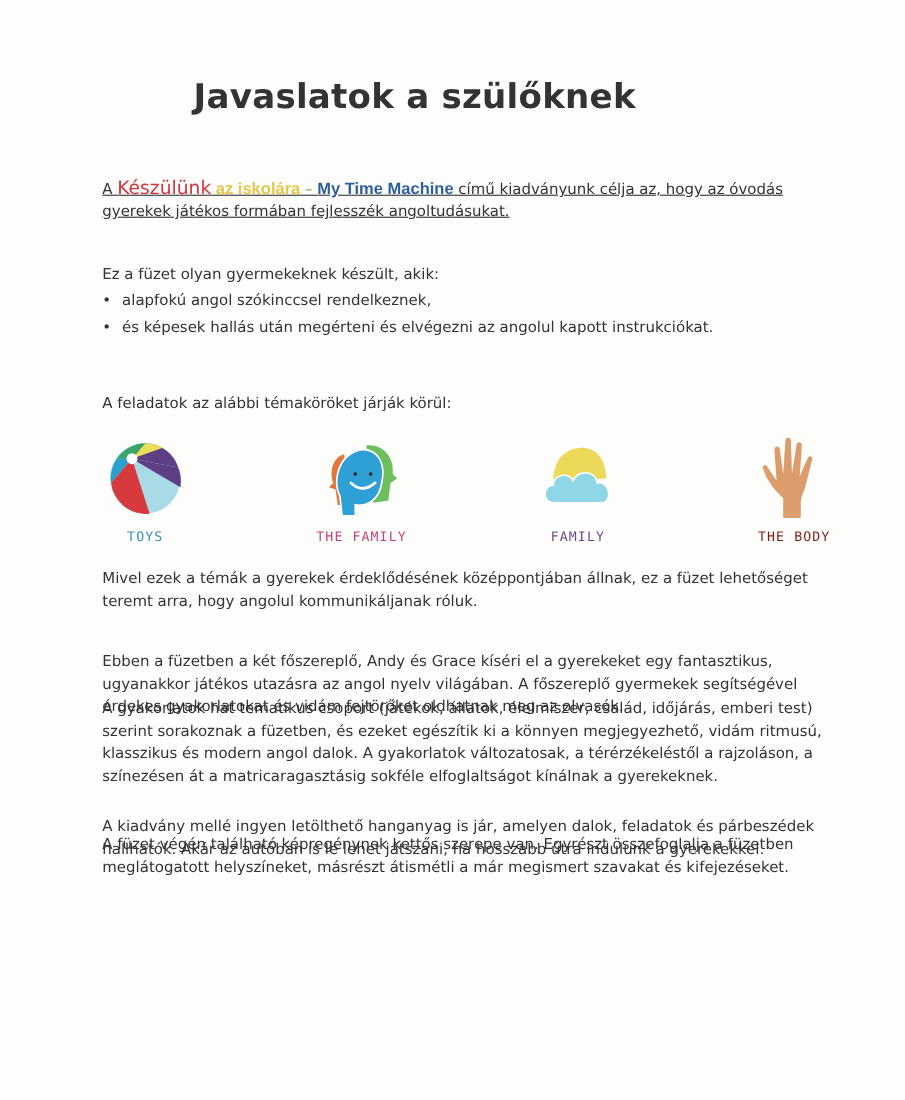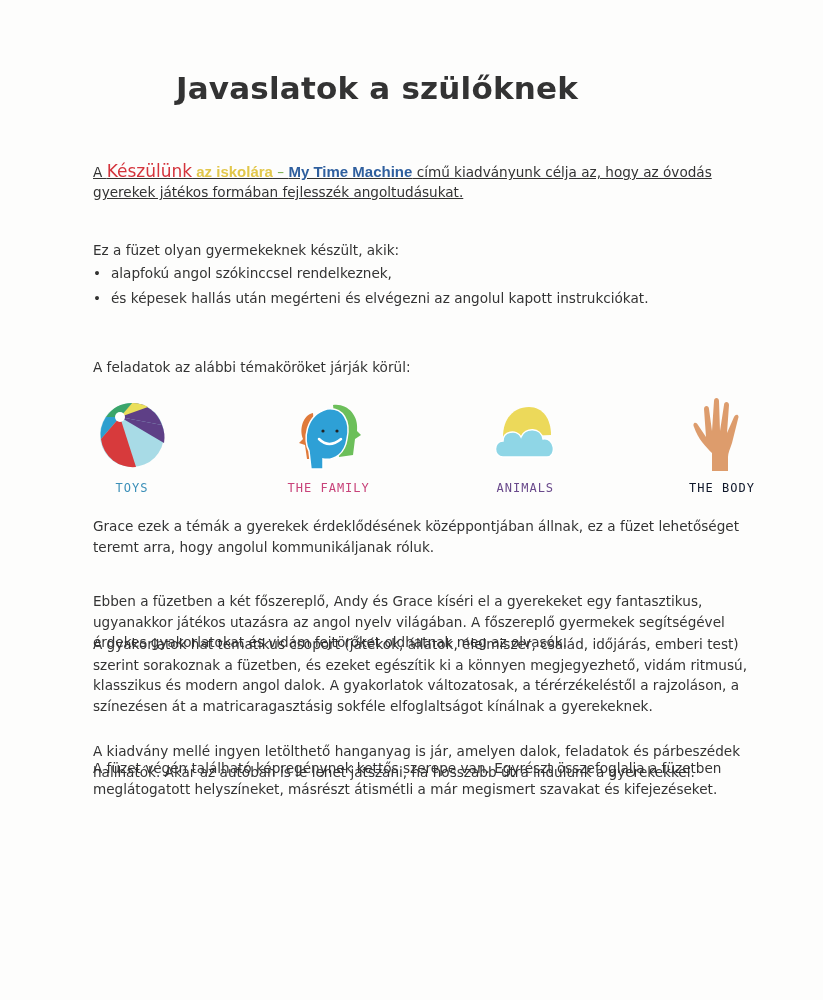--- a/index.html
+++ b/index.html
@@ -66,27 +66,27 @@
       <circle cx="48" cy="36" r="1.6" fill="#222"></circle>
       <path d="M30 44 Q40 54 52 44" stroke="#fff" stroke-width="2.5" fill="none" stroke-linecap="round"></path>
     </svg>
     <div class="tlabel" style="color:#c8437a">THE FAMILY</div>
   </div>
   <div class="topic">
     <svg viewBox="0 0 80 80">
       <path d="M18 42 C18 22 30 12 44 12 C58 12 66 24 66 40 Z" fill="#ecd95a"></path>
       <path d="M18 62 C8 62 8 46 18 46 C18 36 32 34 36 42 C40 32 56 32 58 44 C70 42 72 62 62 62 Z" fill="#8fd6e6" stroke="#fff" stroke-width="1.5"></path>
     </svg>
-    <div class="tlabel" style="color:#6a4a8c">ANIMALS</div>
+    <div class="tlabel" style="color:#6a4a8c">FAMILY</div>
   </div>
   <div class="topic">
     <svg viewBox="0 0 80 80">
       <path d="M30 76 L30 58 C24 52 16 44 12 32 C10 28 14 26 16 30 L24 42 L22 14 C22 10 27 10 27 14 L30 36 L32 6 C32 2 37 2 37 6 L38 36 L42 10 C42 6 47 6 47 10 L45 38 L52 22 C54 18 58 20 56 24 L50 48 C48 54 46 58 46 62 L46 76 Z" fill="#dd9c6c"></path>
     </svg>
-    <div class="tlabel" style="color:#0f172a">THE BODY</div>
+    <div class="tlabel" style="color:#7f1d1d">THE BODY</div>
   </div>
 </div>
 
-<div class="p body1">Grace ezek a témák a gyerekek érdeklődésének középpontjában állnak, ez a füzet lehetőséget teremt arra, hogy angolul kommunikáljanak róluk.</div>
+<div class="p body1">Mivel ezek a témák a gyerekek érdeklődésének középpontjában állnak, ez a füzet lehetőséget teremt arra, hogy angolul kommunikáljanak róluk.</div>
 <div class="p body2">Ebben a füzetben a két főszereplő, Andy és Grace kíséri el a gyerekeket egy fantasztikus, ugyanakkor játékos utazásra az angol nyelv világában. A főszereplő gyermekek segítségével érdekes gyakorlatokat és vidám fejtörőket oldhatnak meg az olvasók.</div>
 <div class="p body3">A gyakorlatok hat tematikus csoport (játékok, állatok, élelmiszer, család, időjárás, emberi test) szerint sorakoznak a füzetben, és ezeket egészítik ki a könnyen megjegyezhető, vidám ritmusú, klasszikus és modern angol dalok. A gyakorlatok változatosak, a térérzékeléstől a rajzoláson, a színezésen át a matricaragasztásig sokféle elfoglaltságot kínálnak a gyerekeknek.</div>
 <div class="p body4">A füzet végén található képregénynek kettős szerepe van. Egyrészt összefoglalja a füzetben meglátogatott helyszíneket, másrészt átismétli a már megismert szavakat és kifejezéseket.</div>
 <div class="p body5">A kiadvány mellé ingyen letölthető hanganyag is jár, amelyen dalok, feladatok és párbeszédek hallhatók. Akár az autóban is le lehet játszani, ha hosszabb útra indulunk a gyerekekkel.</div>
 
 </body></html>

